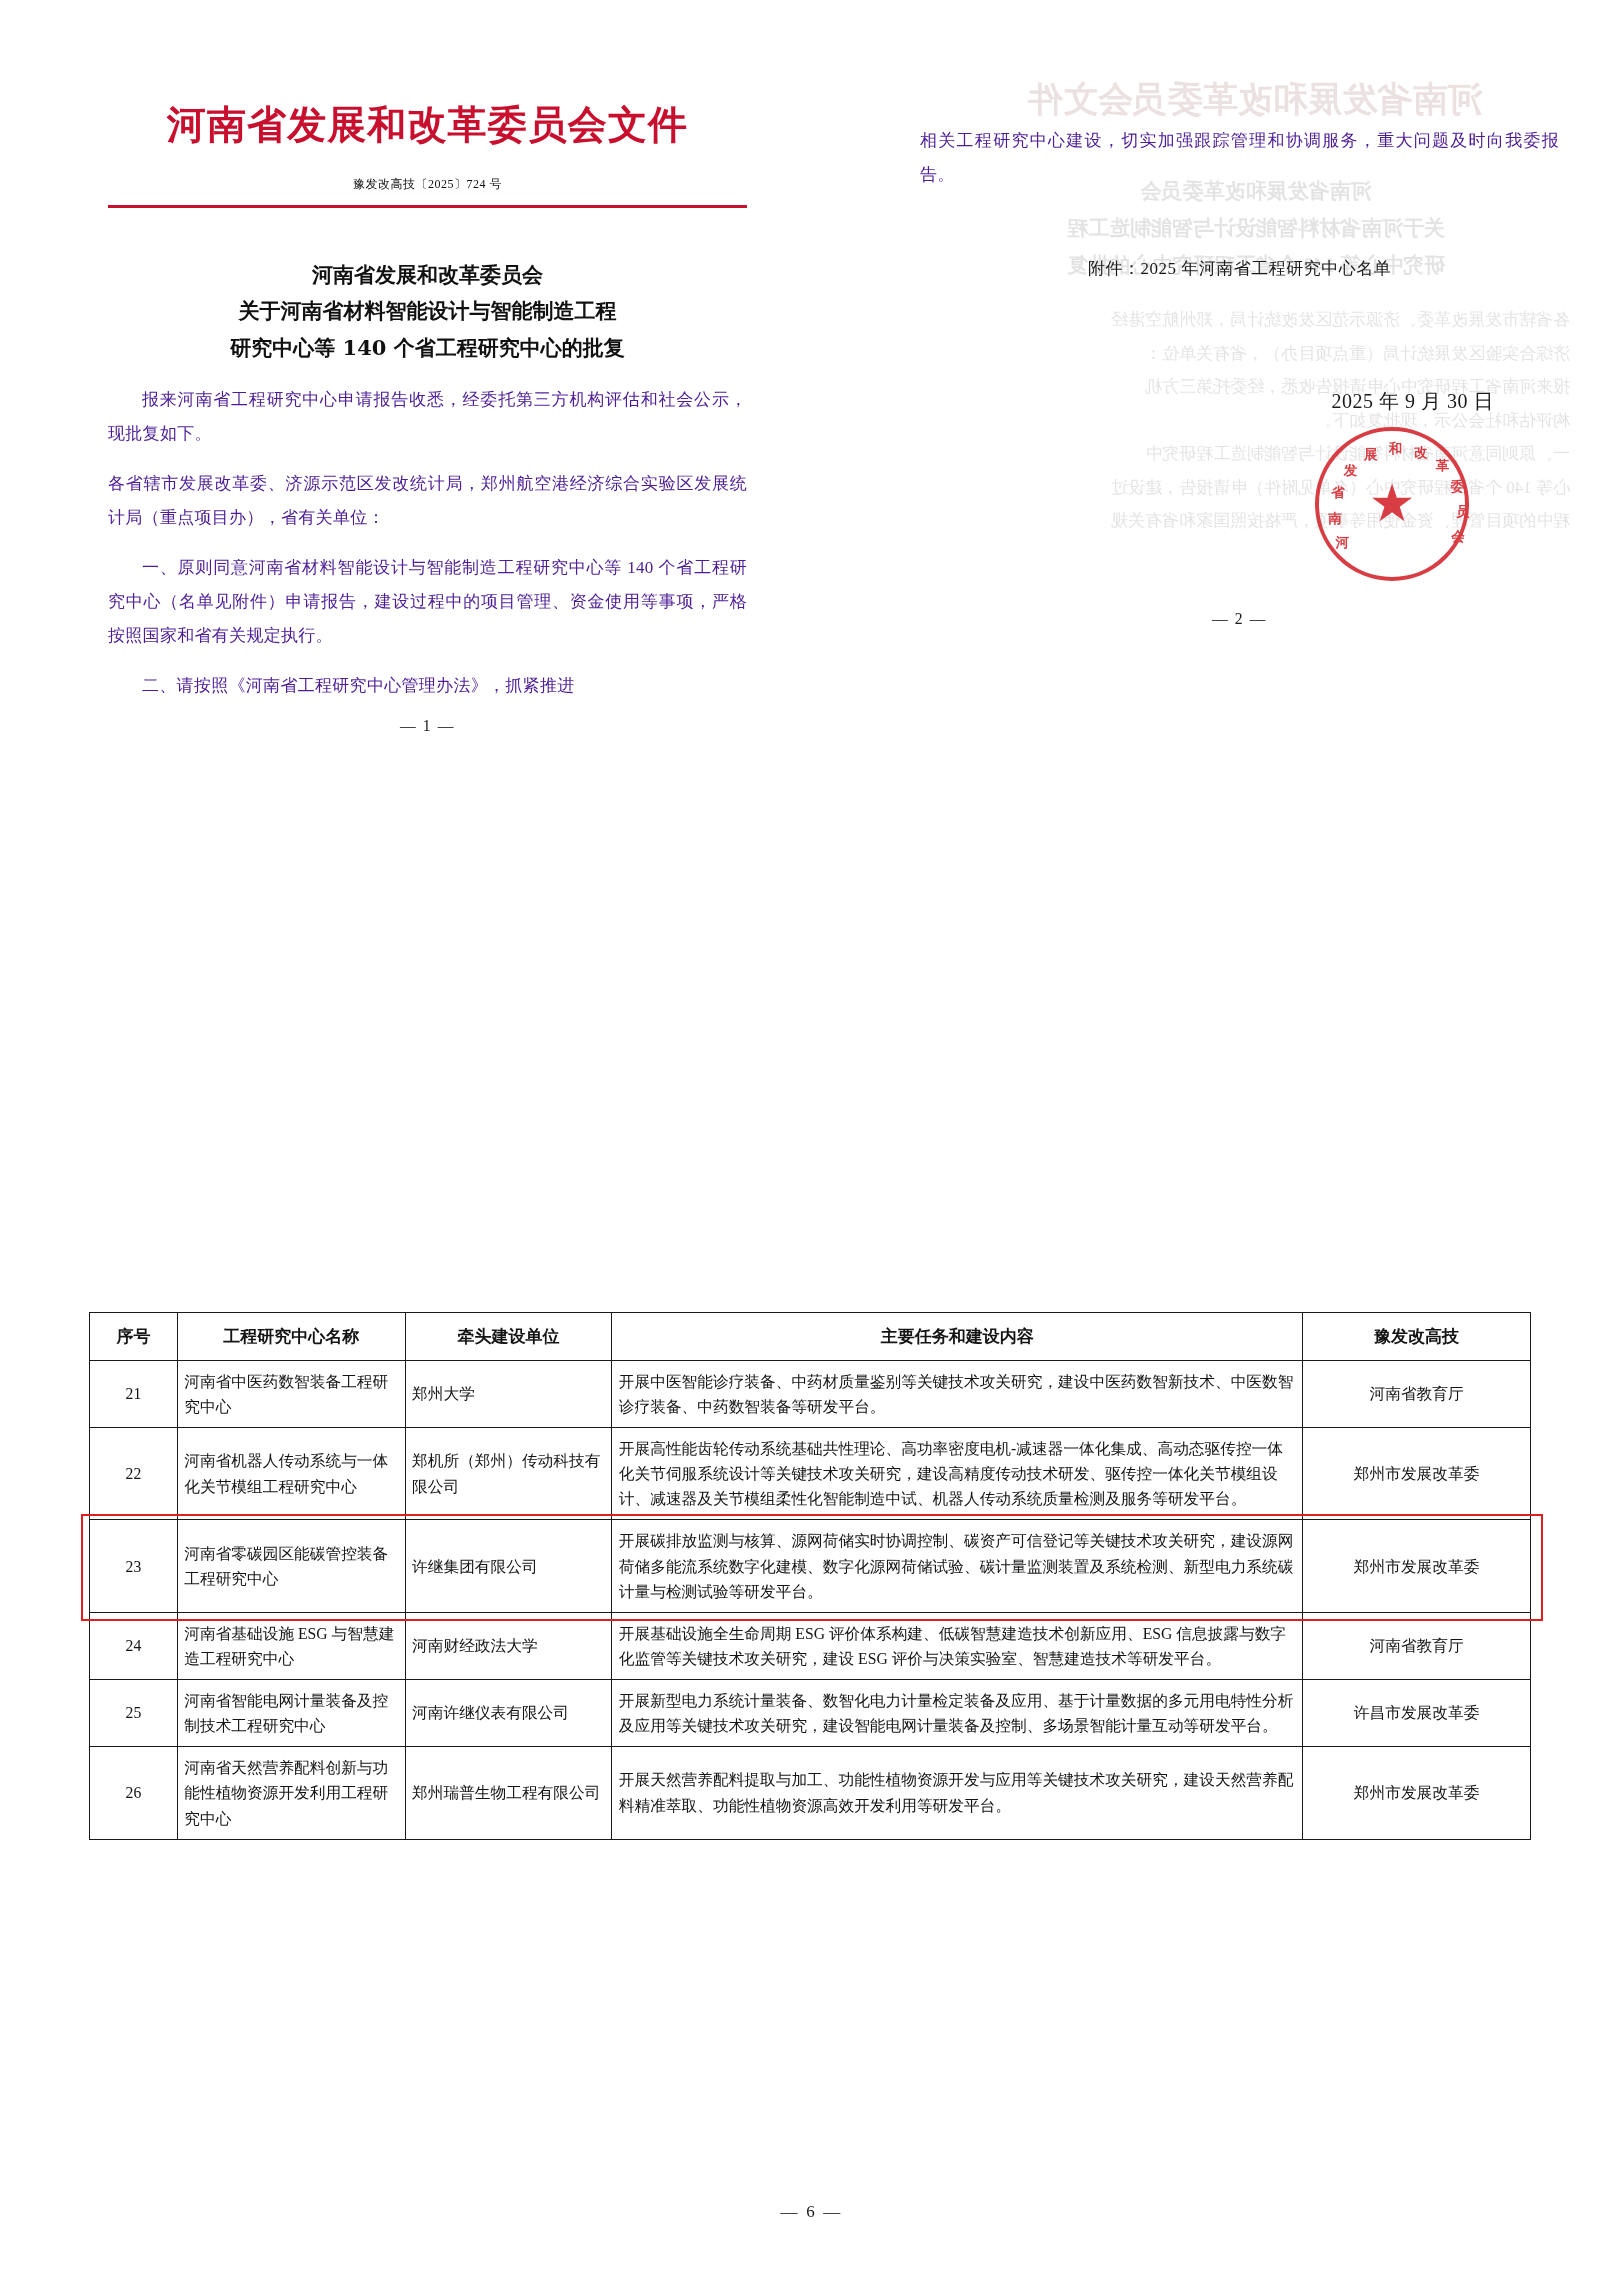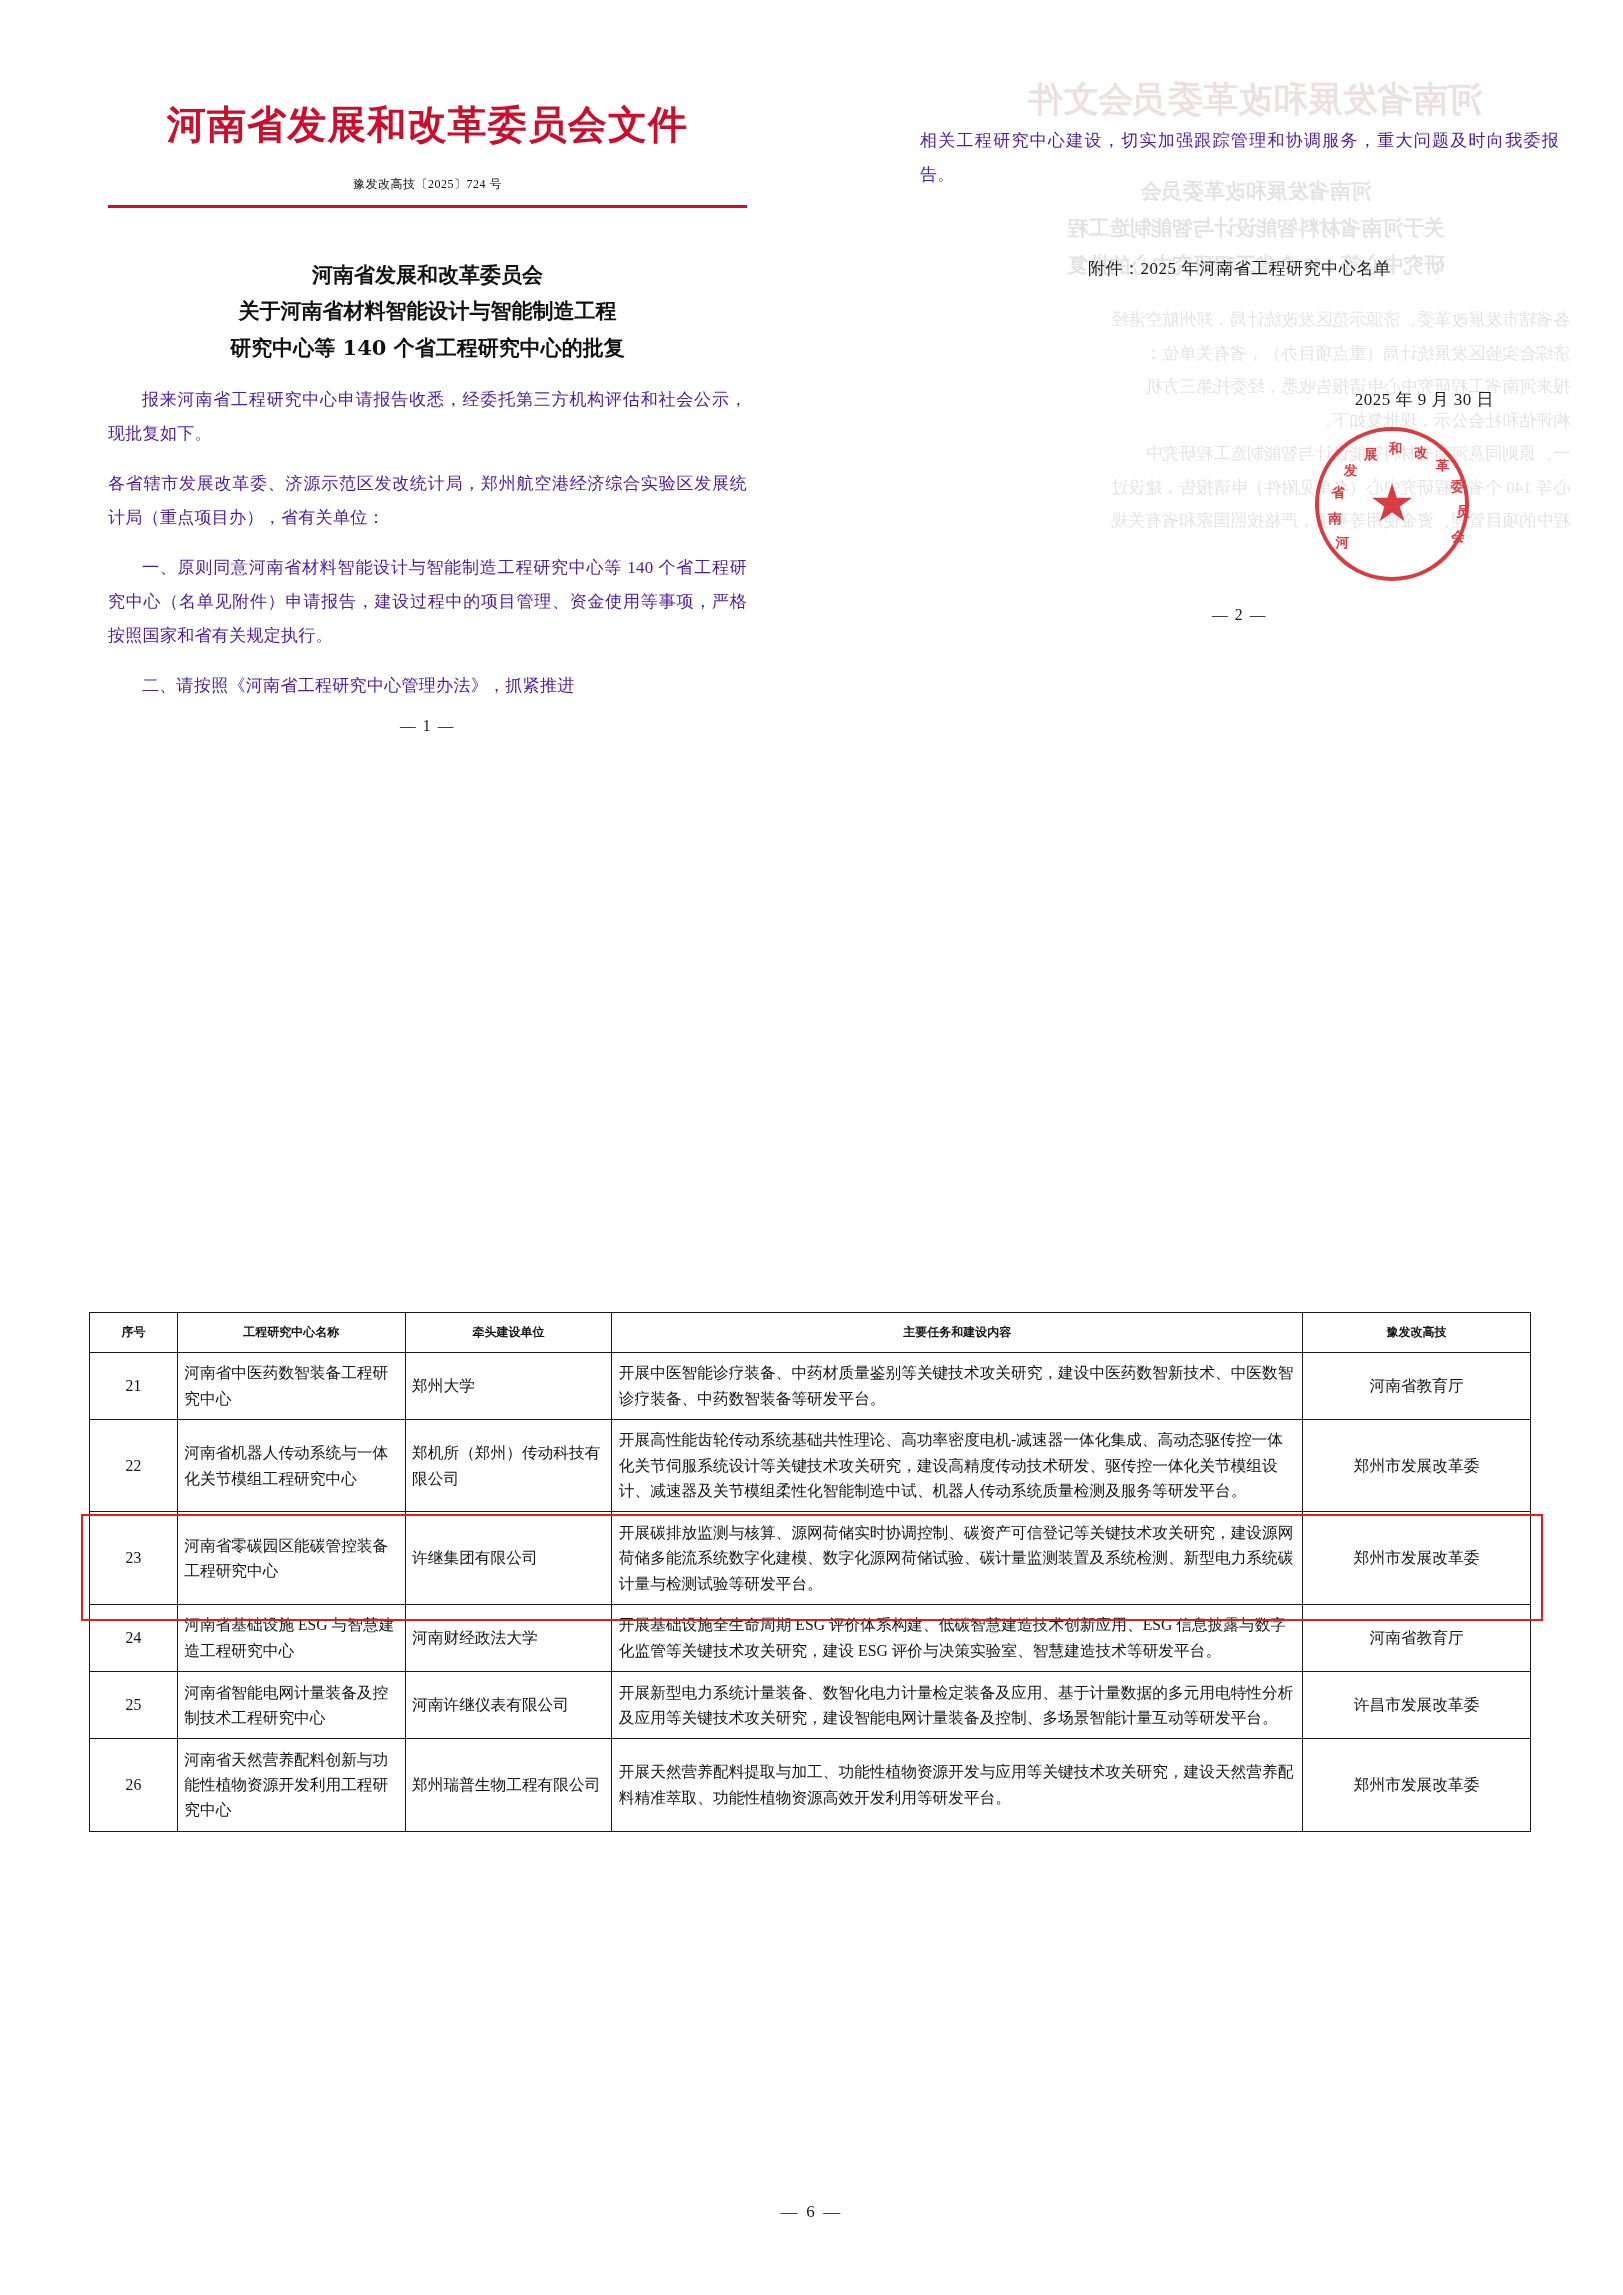--- a/index.html
+++ b/index.html
@@ -97,21 +97,21 @@
 
   .attach-line {
     margin-top: 65px;
     font-size: 17px;
     text-align: center;
     letter-spacing: 0.5px;
   }
 
   .date-line {
     margin-top: 108px;
-    font-size: 17px;
+    font-size: 20px;
     text-align: right;
     padding-right: 65px;
     letter-spacing: 0.5px;
   }
 
   
   .seal {
     position: absolute;
     left: 1315px;
     top: 427px;
@@ -188,21 +188,21 @@
   table.doc-table td {
     border: 1.1px solid #1a1a1a;
     padding: 7.6px 6.5px;
     vertical-align: middle;
     line-height: 1.62;
     color: #141414;
   }
   table.doc-table th {
     text-align: center;
     font-weight: bold;
-    font-size: 12px;
+    font-size: 17px;
     padding: 9.7px 5.4px;
   }
   .c-idx   { width: 76px;  text-align: center; }
   .c-name  { width: 216px;  text-align: left; }
   .c-unit  { width: 195px;  text-align: left; }
   .c-task  { text-align: left; }
   .c-gov   { width: 216px;  text-align: center; }
 
   tr.highlight td {
     position: relative;

